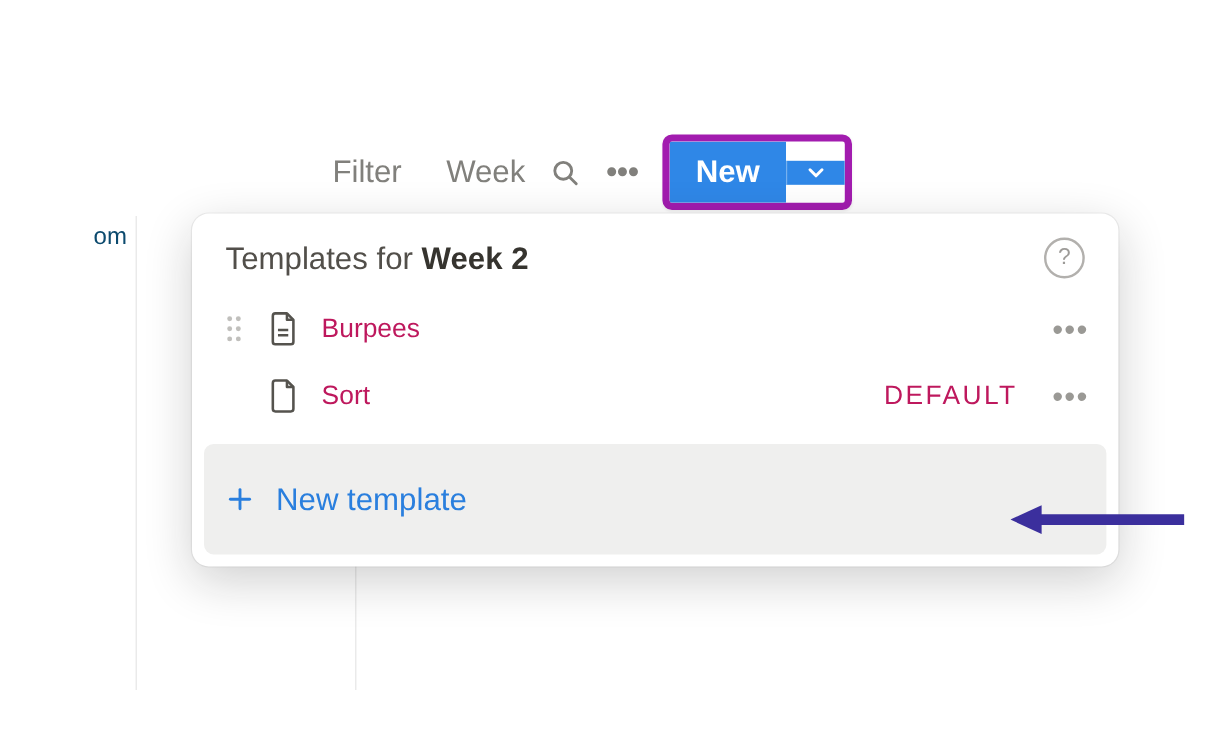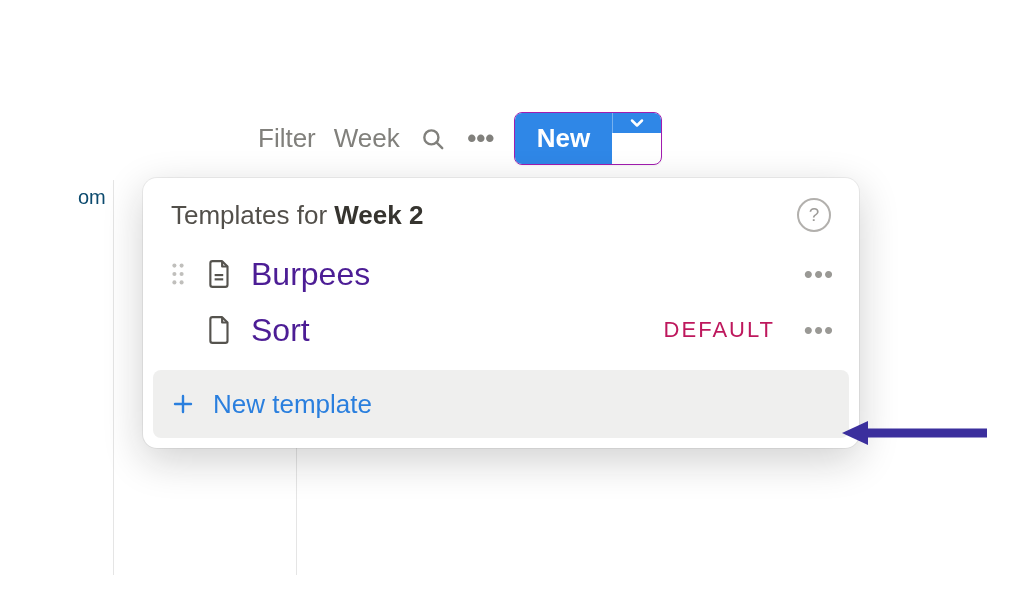--- a/index.html
+++ b/index.html
@@ -35,28 +35,28 @@
     .toolbar {
       position: absolute;
       left: 258px;
       top: 112px;
       display: flex;
       align-items: center;
       gap: 18px;
       font-size: 26px;
       color: #81807c;
     }
-    .toolbar .txt { cursor: pointer; }
+    .toolbar .txt { cursor: pointer; margin-left: 19px; }
     .toolbar .icon-btn { cursor: pointer; display: inline-flex; align-items: center; color:#81807c; width:30px; justify-content:center;}
     .new-btn {
       display: inline-flex;
-      align-items: flex-start;
+      align-items: center;
       border-radius: 8px;
       overflow: hidden;
-      border: 1px solid #a21caf;
+      border: 6px solid #a21caf;
       box-shadow: 0 1px 2px rgba(0,0,0,.05);
     }
     .new-btn .main {
       background: #2f87e7;
       color: #fff;
       font-weight: 600;
       font-size: 26px;
       padding: 10px 22px;
       display:flex; align-items:center;
     }
@@ -64,23 +64,23 @@
       background: #2f87e7;
       color: #fff;
       width: 48px;
       display:flex; align-items:center; justify-content:center;
       border-left: 1px solid rgba(255,255,255,.35);
     }
 
     
     .popover {
       position: absolute;
-      left: 143px;
+      left: 160px;
       top: 178px;
-      width: 716px;
+      width: 772px;
       background: #fff;
       border-radius: 14px;
       box-shadow: 0 12px 40px rgba(21,21,21,.20), 0 0 0 1px rgba(0,0,0,.06);
       padding-top: 20px;
       padding-bottom: 10px;
     }
     .pop-header {
       display:flex; align-items:center; justify-content:space-between;
       padding: 0 28px 14px 28px;
       font-size: 26px;
@@ -106,22 +106,22 @@
     }
     .drag-handle {
       width: 22px;
       color: #c0bfbc;
       display:flex; justify-content:center;
       font-size: 22px;
       letter-spacing: 2px;
     }
     .doc-icon { color:#55534e; display:inline-flex; }
     .row .label {
-      font-size: 32px;
-      color: #4c1d95;
+      font-size: 22px;
+      color: #be185d;
       flex: 1;
     }
     .row .tag {
       font-size: 22px;
       letter-spacing: 2px;
       color: #be185d;
       margin-right: 8px;
     }
     .row .more {
       color:#9a9995;
@@ -130,21 +130,21 @@
       cursor:pointer;
       letter-spacing: 1px;
     }
 
     .footer-row {
       margin: 12px 10px 0 10px;
       height: 60px;
       border-radius: 8px;
       background: #efefee;
       display:flex; align-items:center;
-      padding: 4px 18px;
+      padding: 16px 18px;
       gap: 18px;
       cursor: pointer;
     }
     .footer-row .plus { color:#2a7fde; display:inline-flex; }
     .footer-row .flabel {
       font-size: 26px;
       color: #2a7fde;
     }
 
     

